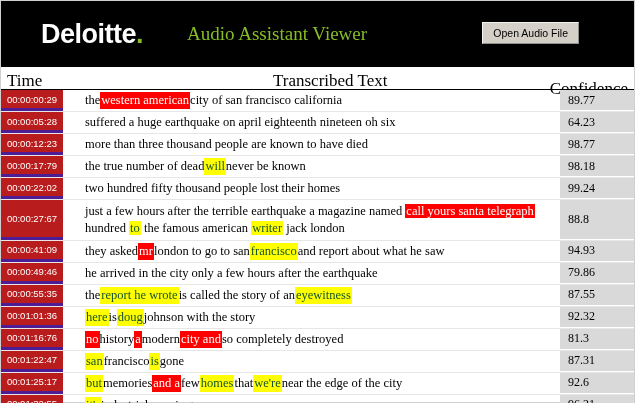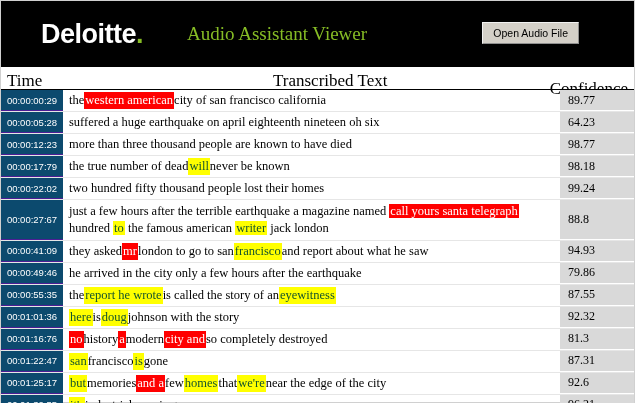--- a/index.html
+++ b/index.html
@@ -88,33 +88,33 @@
   }
   .row {
     display: flex;
     align-items: stretch;
     border-bottom: 1px solid #e6e6e6;
     min-height: 21px;
   }
   .cell-time {
     width: 62px;
     flex: 0 0 62px;
-    background: #0c4a6e;
+    background: #b91c1c;
     color: #ffffff;
     font-family: "Liberation Sans", sans-serif;
     font-size: 9.5px;
     display: flex;
     align-items: center;
     justify-content: center;
-    border-bottom: 1px solid #4c1d95;
+    border-bottom: 3px solid #4c1d95;
     box-sizing: border-box;
   }
   .cell-text {
     flex: 1 1 auto;
-    padding: 2px 6px 2px 6px;
+    padding: 2px 6px 2px 22px;
     font-family: "Liberation Serif", serif;
     font-size: 12.5px;
     color: #000000;
     line-height: 1.35;
     display: flex;
     align-items: flex-start;
   }
   .cell-text.two-line {
     display: block;
     padding-top: 3px;

